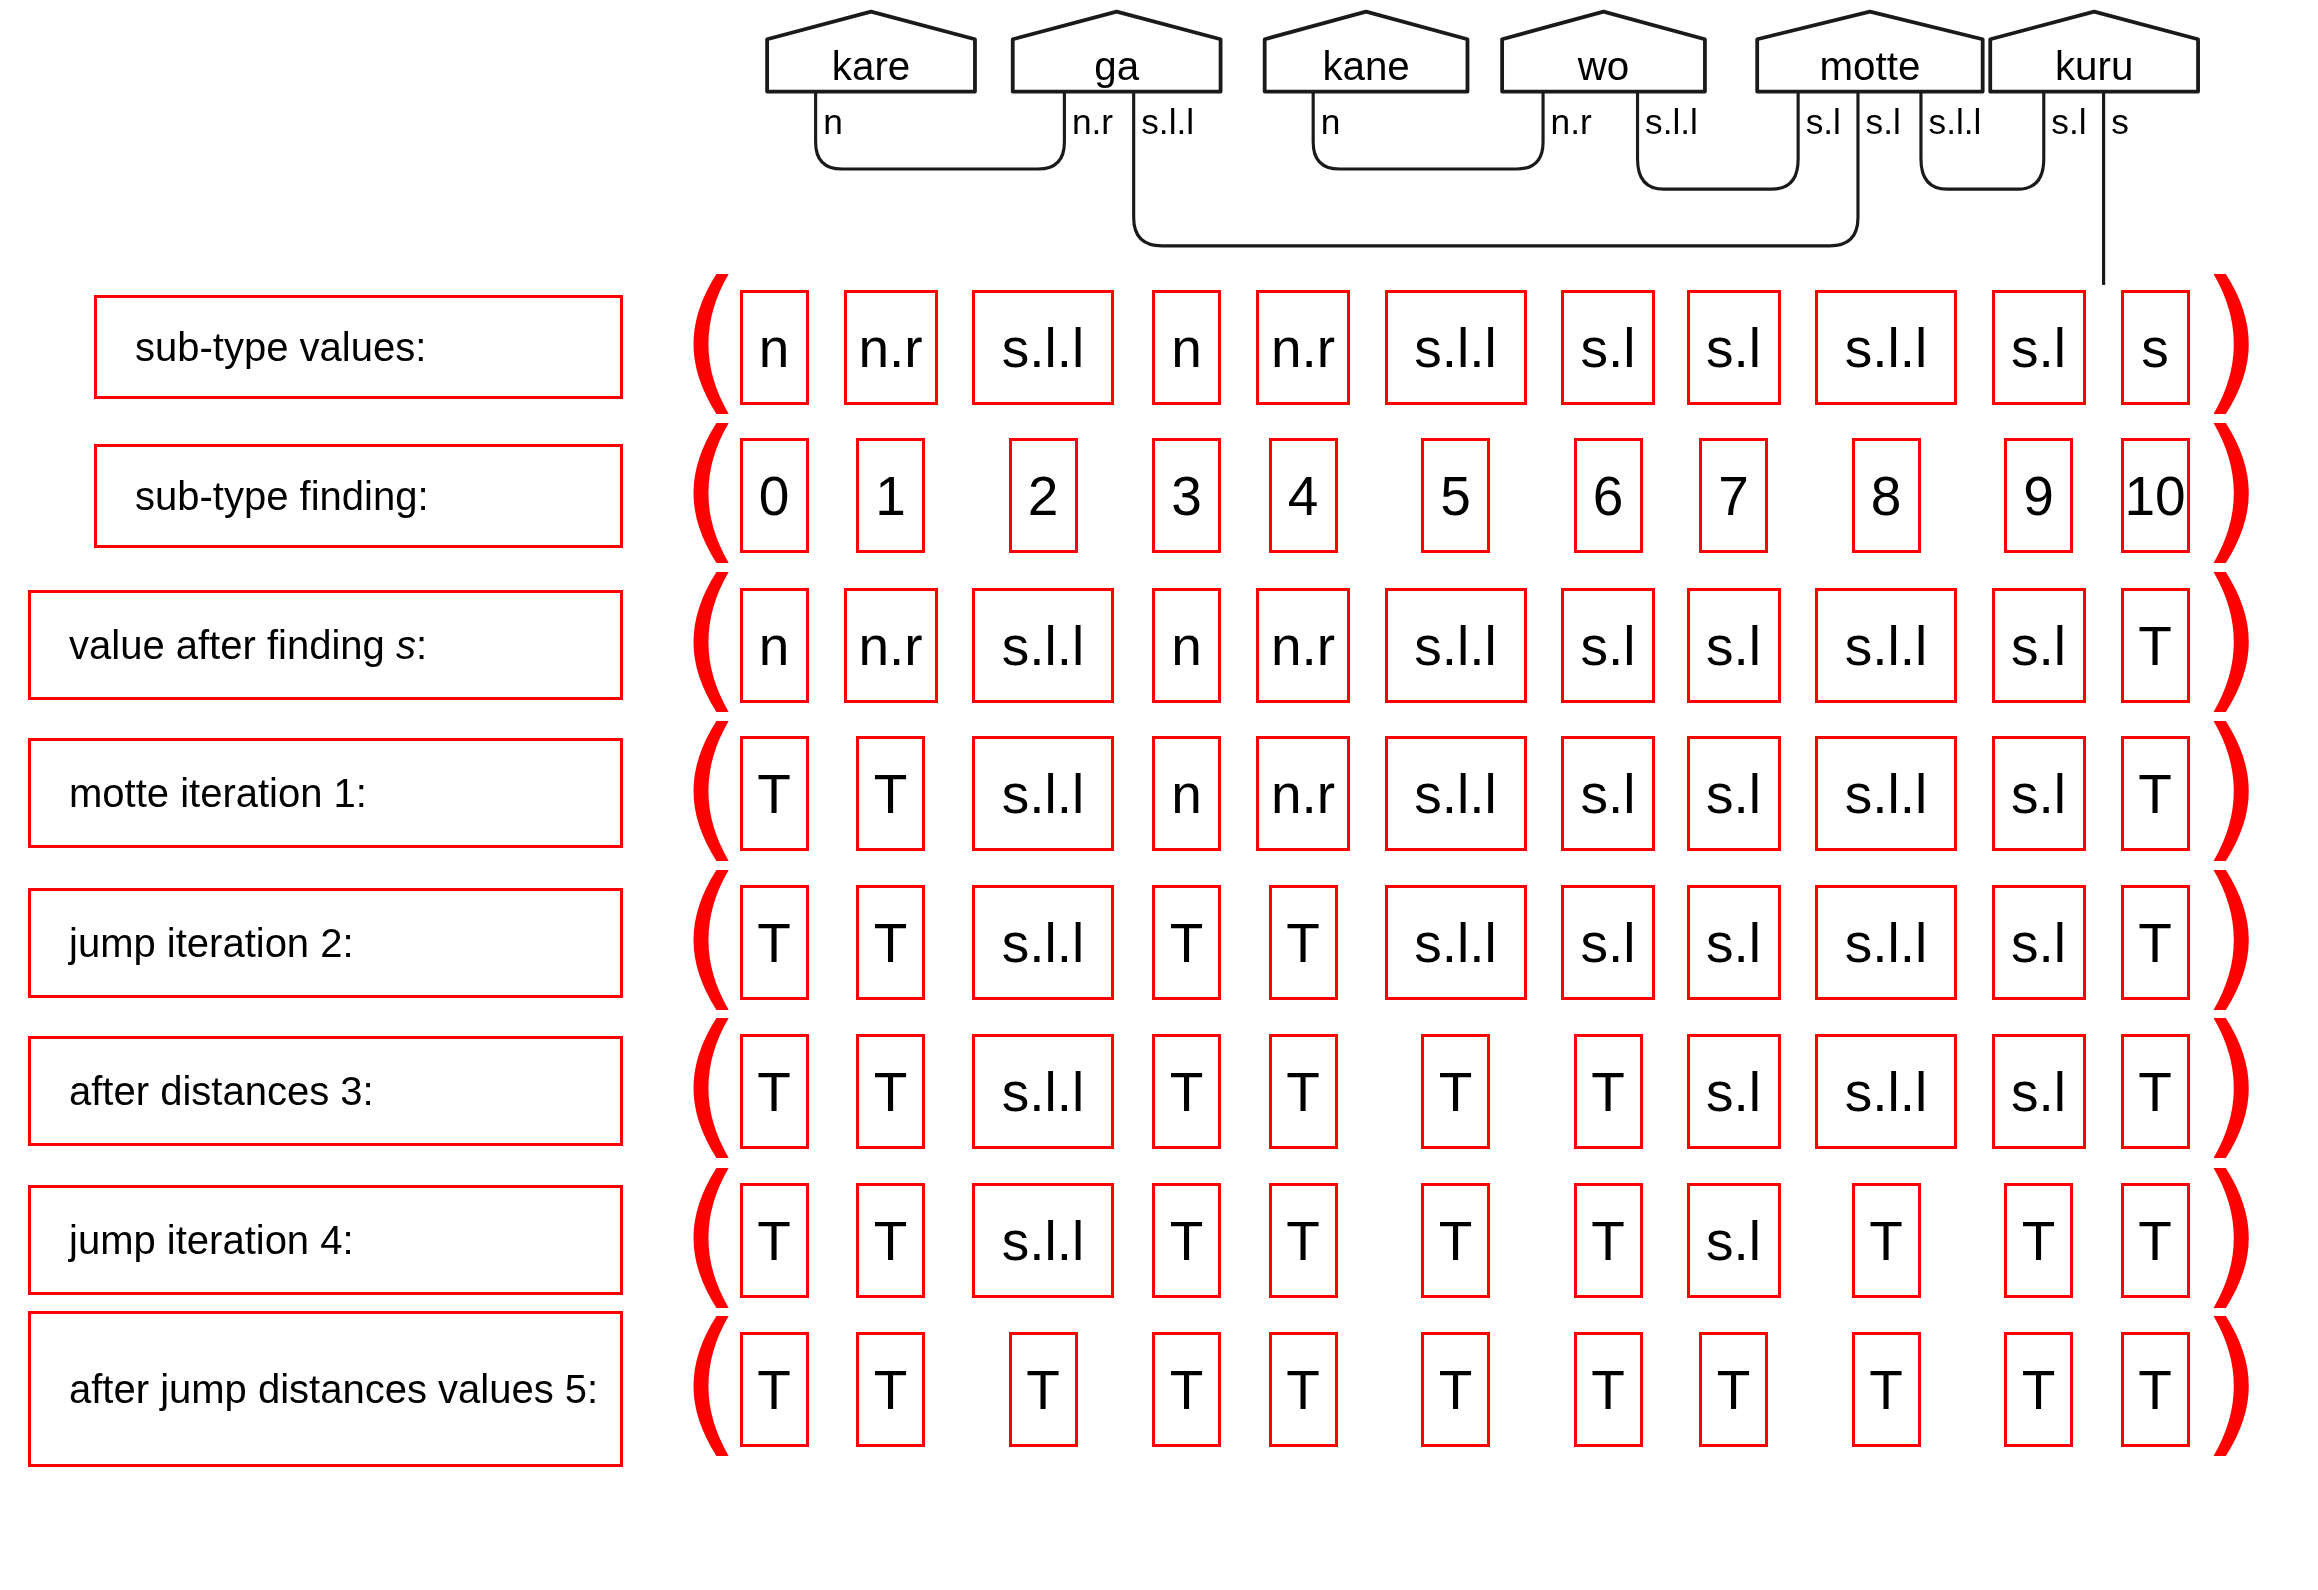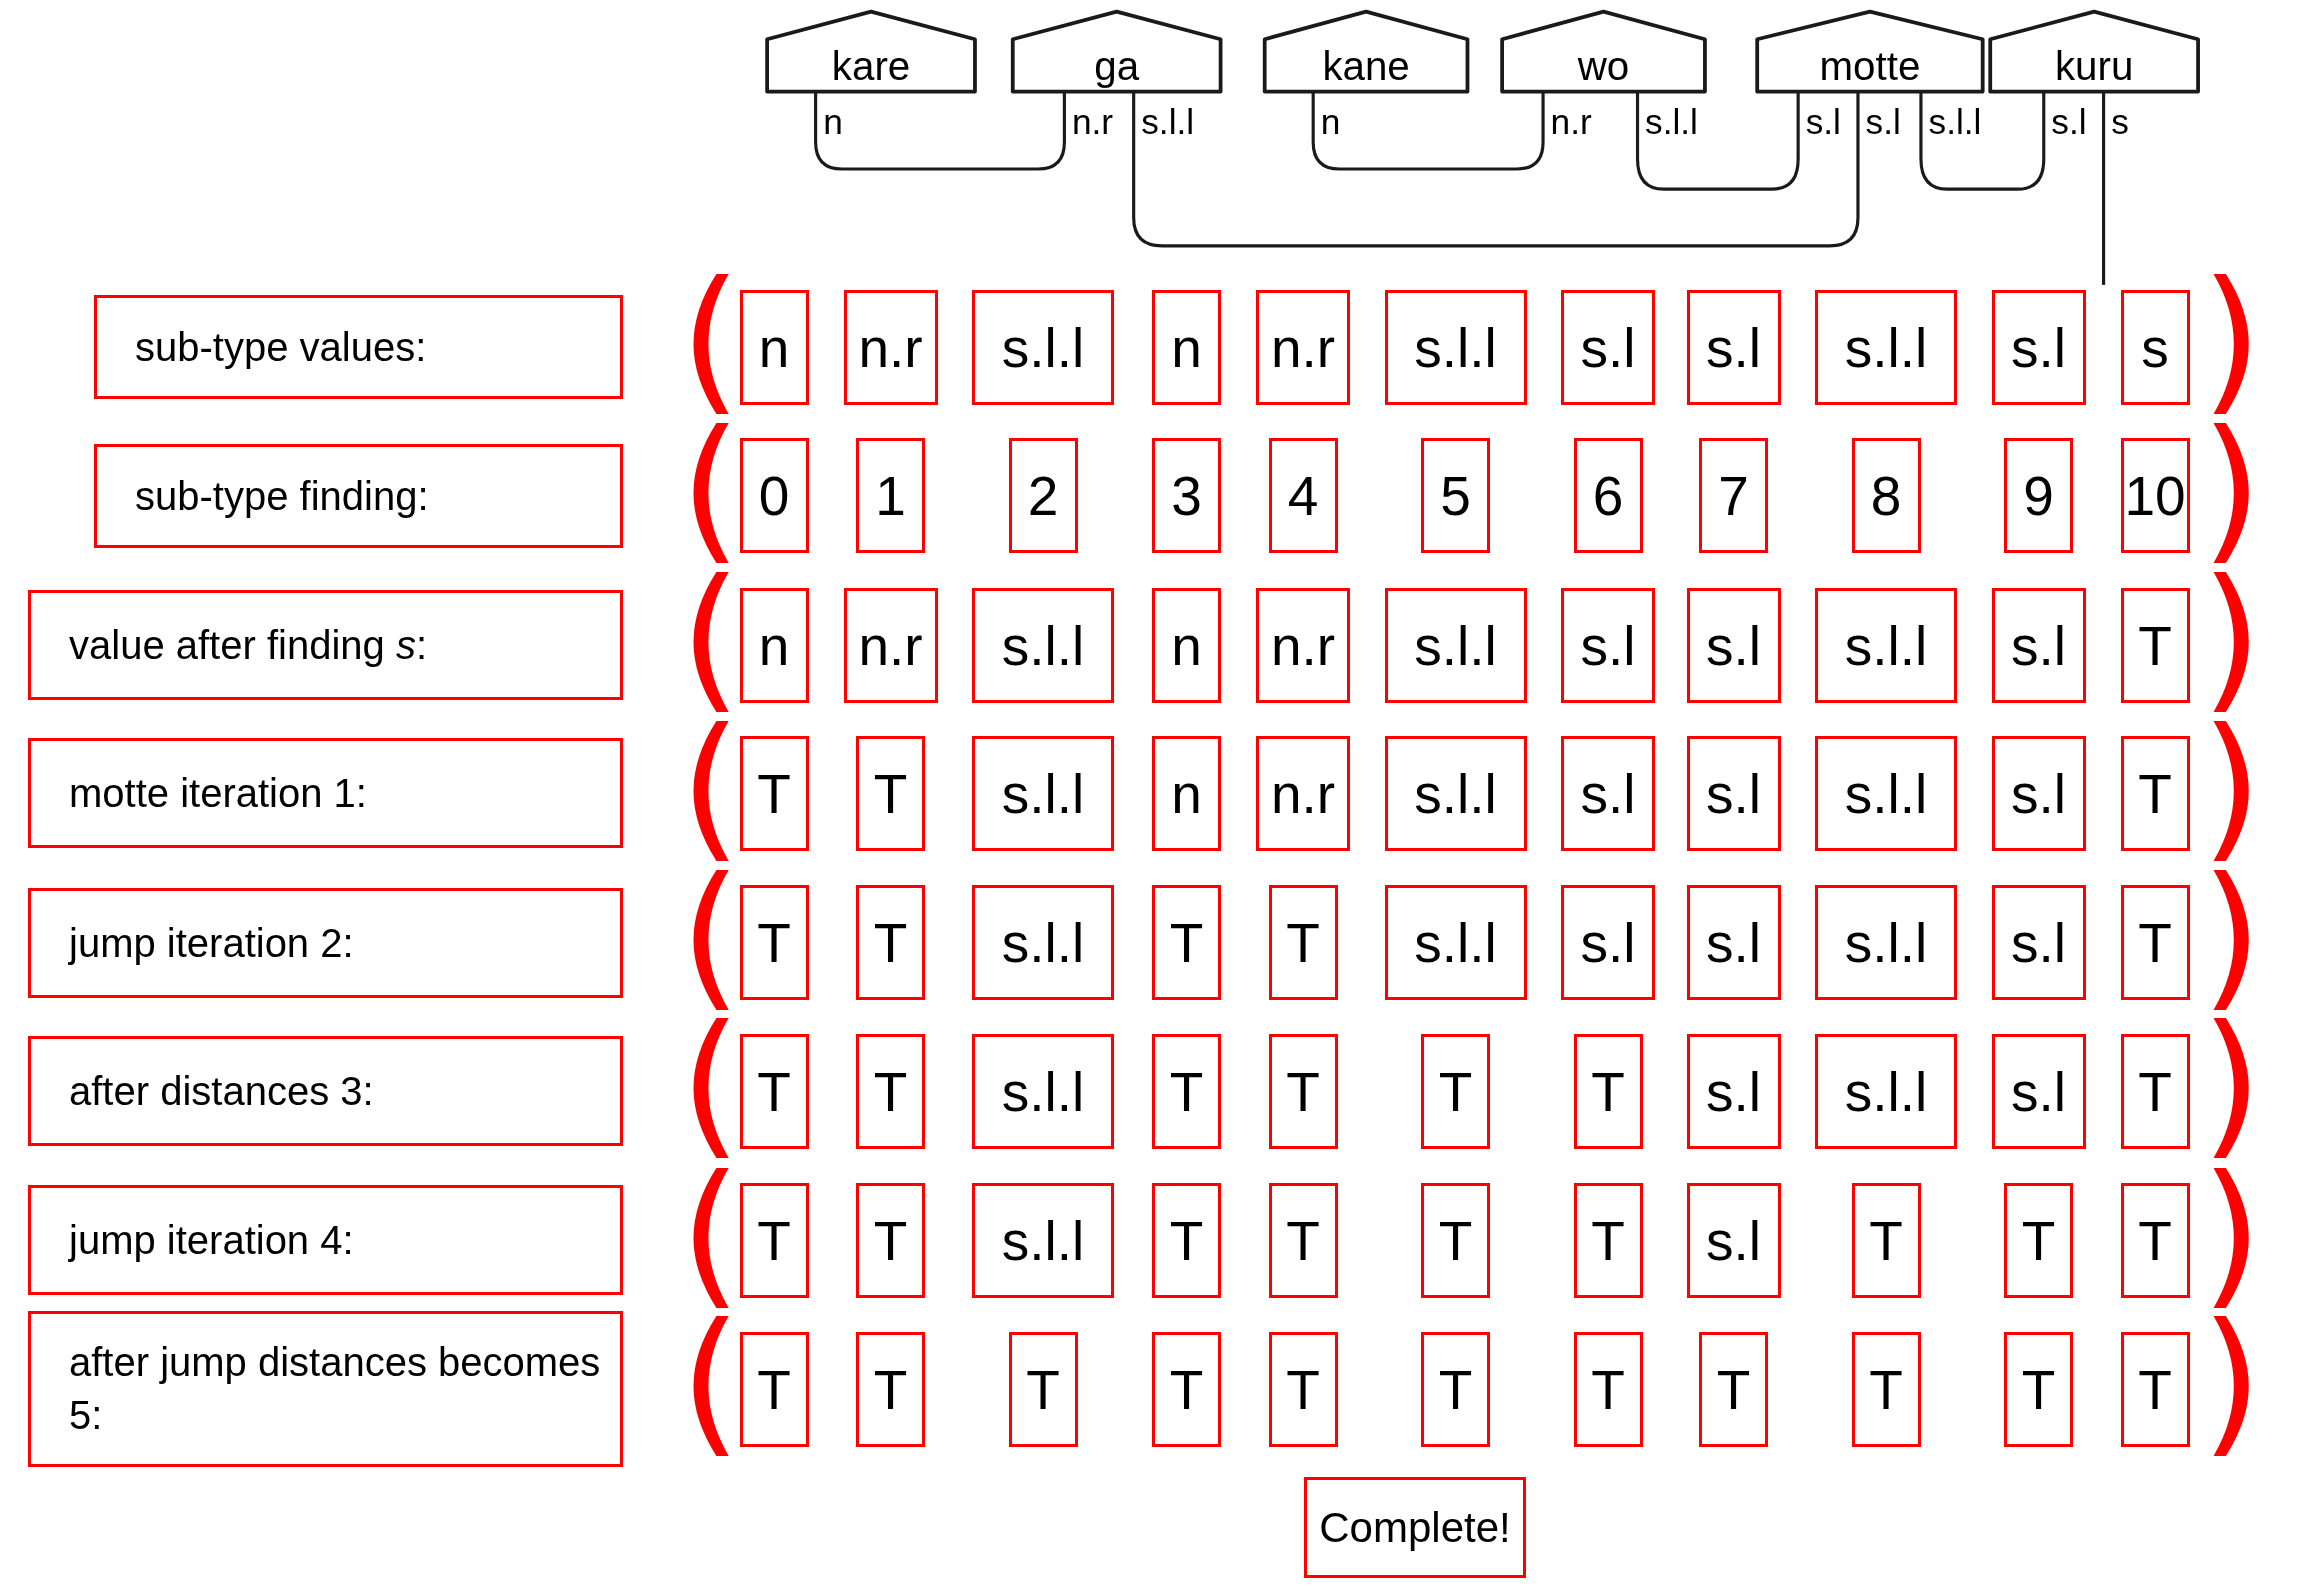--- a/index.html
+++ b/index.html
@@ -346,21 +346,21 @@
           <div class="cellbox" style="width: 69px;">T</div>
         </div>
         <div class="cellwrap" style="width: 94px;">
           <div class="cellbox" style="width: 69px;">T</div>
         </div>
         <div class="cellwrap" style="width: 76px;">
           <div class="cellbox" style="width: 69px;">T</div>
         </div>
       </div>
       <div class="row-label" style="left: 28px; width: 595px; height: 156px; top: 1311px;">
-        <span>after jump distances becomes 5:</span>
+        <span>after jump distances values 5:</span>
       </div>
       <span class="paren" style="left: 680px; top: 1302px;">(</span>
       <span class="paren" style="left: 2201px; top: 1302px;">)</span>
       <div class="cells" style="left: 736px; top: 1332px;">
         <div class="cellwrap" style="width: 76px;">
           <div class="cellbox" style="width: 69px;">T</div>
         </div>
         <div class="cellwrap" style="width: 94px;">
           <div class="cellbox" style="width: 69px;">T</div>
         </div>
@@ -386,17 +386,14 @@
           <div class="cellbox" style="width: 69px;">T</div>
         </div>
         <div class="cellwrap" style="width: 94px;">
           <div class="cellbox" style="width: 69px;">T</div>
         </div>
         <div class="cellwrap" style="width: 76px;">
           <div class="cellbox" style="width: 69px;">T</div>
         </div>
       </div>
     </div>
-  <div id="complete-box">
-    <span>Complete!</span>
-  </div>
 </div>
 
 
 </body></html>

